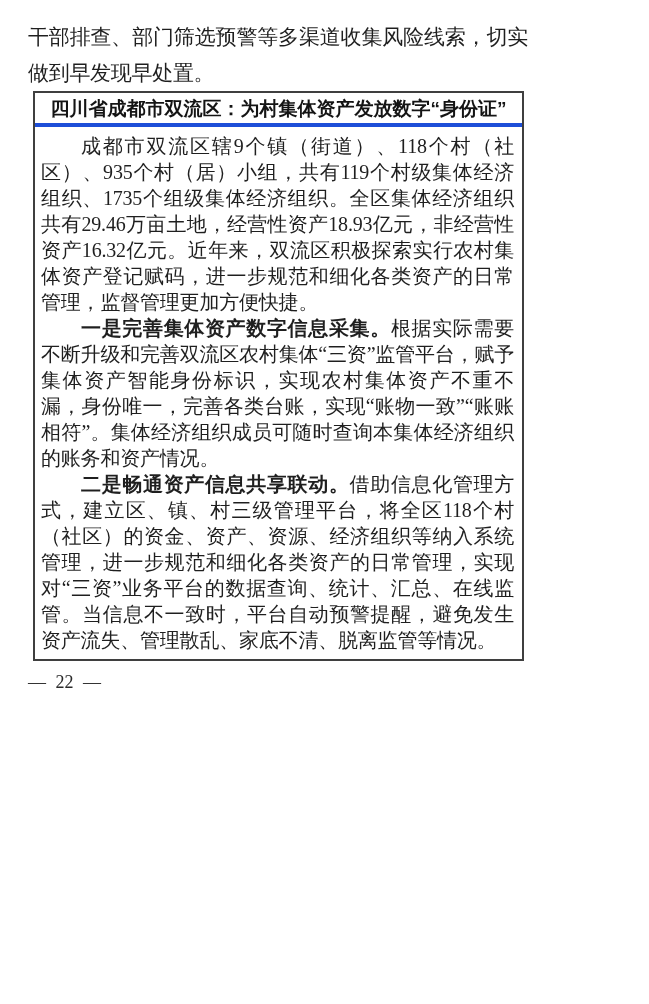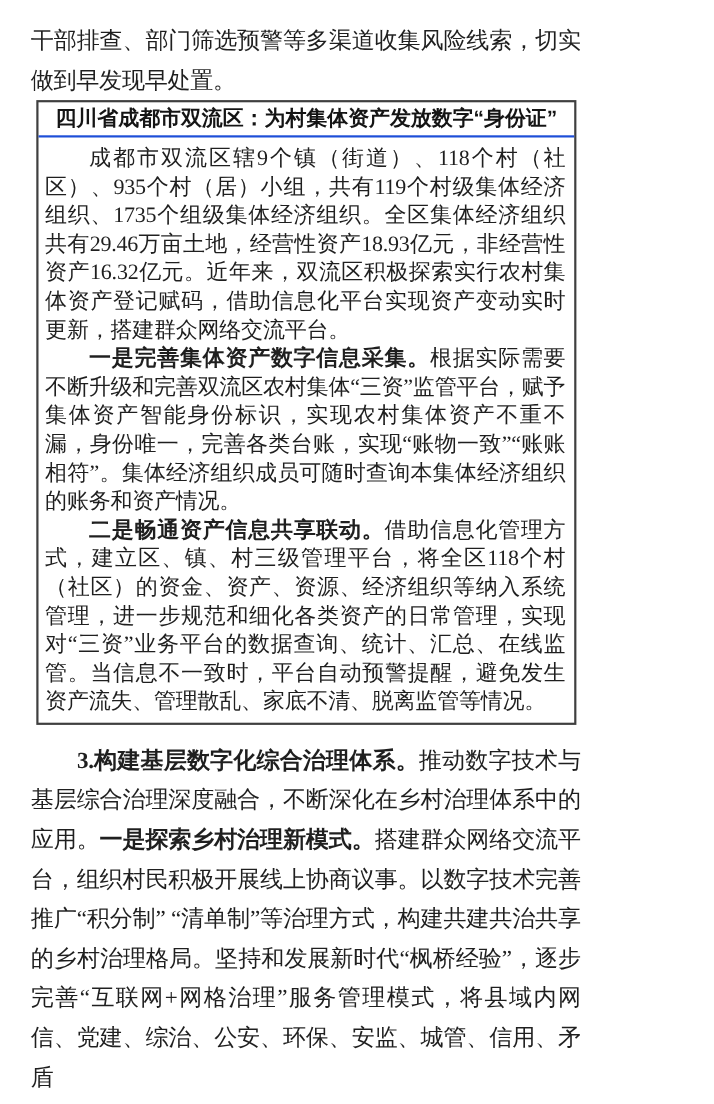--- a/index.html
+++ b/index.html
@@ -34,21 +34,21 @@
     border: 2px solid #3f3f3f;
     background: #ffffff;
   }
   .case-title {
     font-family: "Liberation Sans", "DejaVu Sans", sans-serif;
     font-weight: 700;
     font-size: 19px;
     line-height: 22px;
     text-align: center;
     padding: 5px 4px 3px 4px;
-    border-bottom: 2px solid #1d4ed8;
+    border-bottom: 4px solid #1d4ed8;
     color: #141414;
   }
   .case-body {
     padding: 6px 8px 6px 6px;
   }
   .case-para {
     font-size: 20px;
     line-height: 26px;
     letter-spacing: -0.2px;
     text-align: justify;
@@ -75,27 +75,26 @@
 <body>
 
 <div class="page">
 
   <p class="body-text">干部排查、部门筛选预警等多渠道收集风险线索，切实做到早发现早处置。</p>
 
   <div class="case-box">
     <div class="case-title">四川省成都市双流区：为村集体资产发放数字“身份证”</div>
     <div class="case-body">
 
-      <p class="case-para"><span class="lead"></span><span>成都市双流区辖9个镇（街道）、118个村（社区）、935个村（居）小组，共有119个村级集体经济组织、1735个组级集体经济组织。全区集体经济组织共有29.46万亩土地，经营性资产18.93亿元，非经营性资产16.32亿元。近年来，双流区积极探索实行农村集体资产登记赋码，借助信息化平台实现资产变动实时更新，搭建群众网络交流平台。</span></p>
+      <p class="case-para"><span class="lead"></span><span>成都市双流区辖9个镇（街道）、118个村（社区）、935个村（居）小组，共有119个村级集体经济组织、1735个组级集体经济组织。全区集体经济组织共有29.46万亩土地，经营性资产18.93亿元，非经营性资产16.32亿元。近年来，双流区积极探索实行农村集体资产登记赋码，进一步规范和细化各类资产的日常管理，监督管理更加方便快捷。</span></p>
 
       <p class="case-para"><span class="lead">一是完善集体资产数字信息采集。</span><span>根据实际需要不断升级和完善双流区农村集体“三资”监管平台，赋予集体资产智能身份标识，实现农村集体资产不重不漏，身份唯一，完善各类台账，实现“账物一致”“账账相符”。集体经济组织成员可随时查询本集体经济组织的账务和资产情况。</span></p>
 
       <p class="case-para"><span class="lead">二是畅通资产信息共享联动。</span><span>借助信息化管理方式，建立区、镇、村三级管理平台，将全区118个村（社区）的资金、资产、资源、经济组织等纳入系统管理，进一步规范和细化各类资产的日常管理，实现对“三资”业务平台的数据查询、统计、汇总、在线监管。当信息不一致时，平台自动预警提醒，避免发生资产流失、管理散乱、家底不清、脱离监管等情况。</span></p>
 
 
     </div>
   </div>
 
-  <p class="body-text section-para"><span class="bold-lead">3.构建基层数字化综合治理体系。</span><span>推动数字技术与基层综合治理深度融合，不断深化在乡村治理体系中的应用。</span><span class="bold-lead">一是探索乡村治理新模式。</span><span>搭建群众网络交流平台，组织村民积极开展线上协商议事。以数字技术完善推广“积分制” “清单制”等治理方式，构建共建共治共享的乡村治理格局。坚持和发展新时代“枫桥经验”，逐步完善“互联网+网格治理”服务管理模式，将县域内网信、党建、综治、公安、环保、安监、城管、信用、矛盾</span></p>
 
   <div class="page-number">— 22 —</div>
 
 </div>
 
 </body></html>

